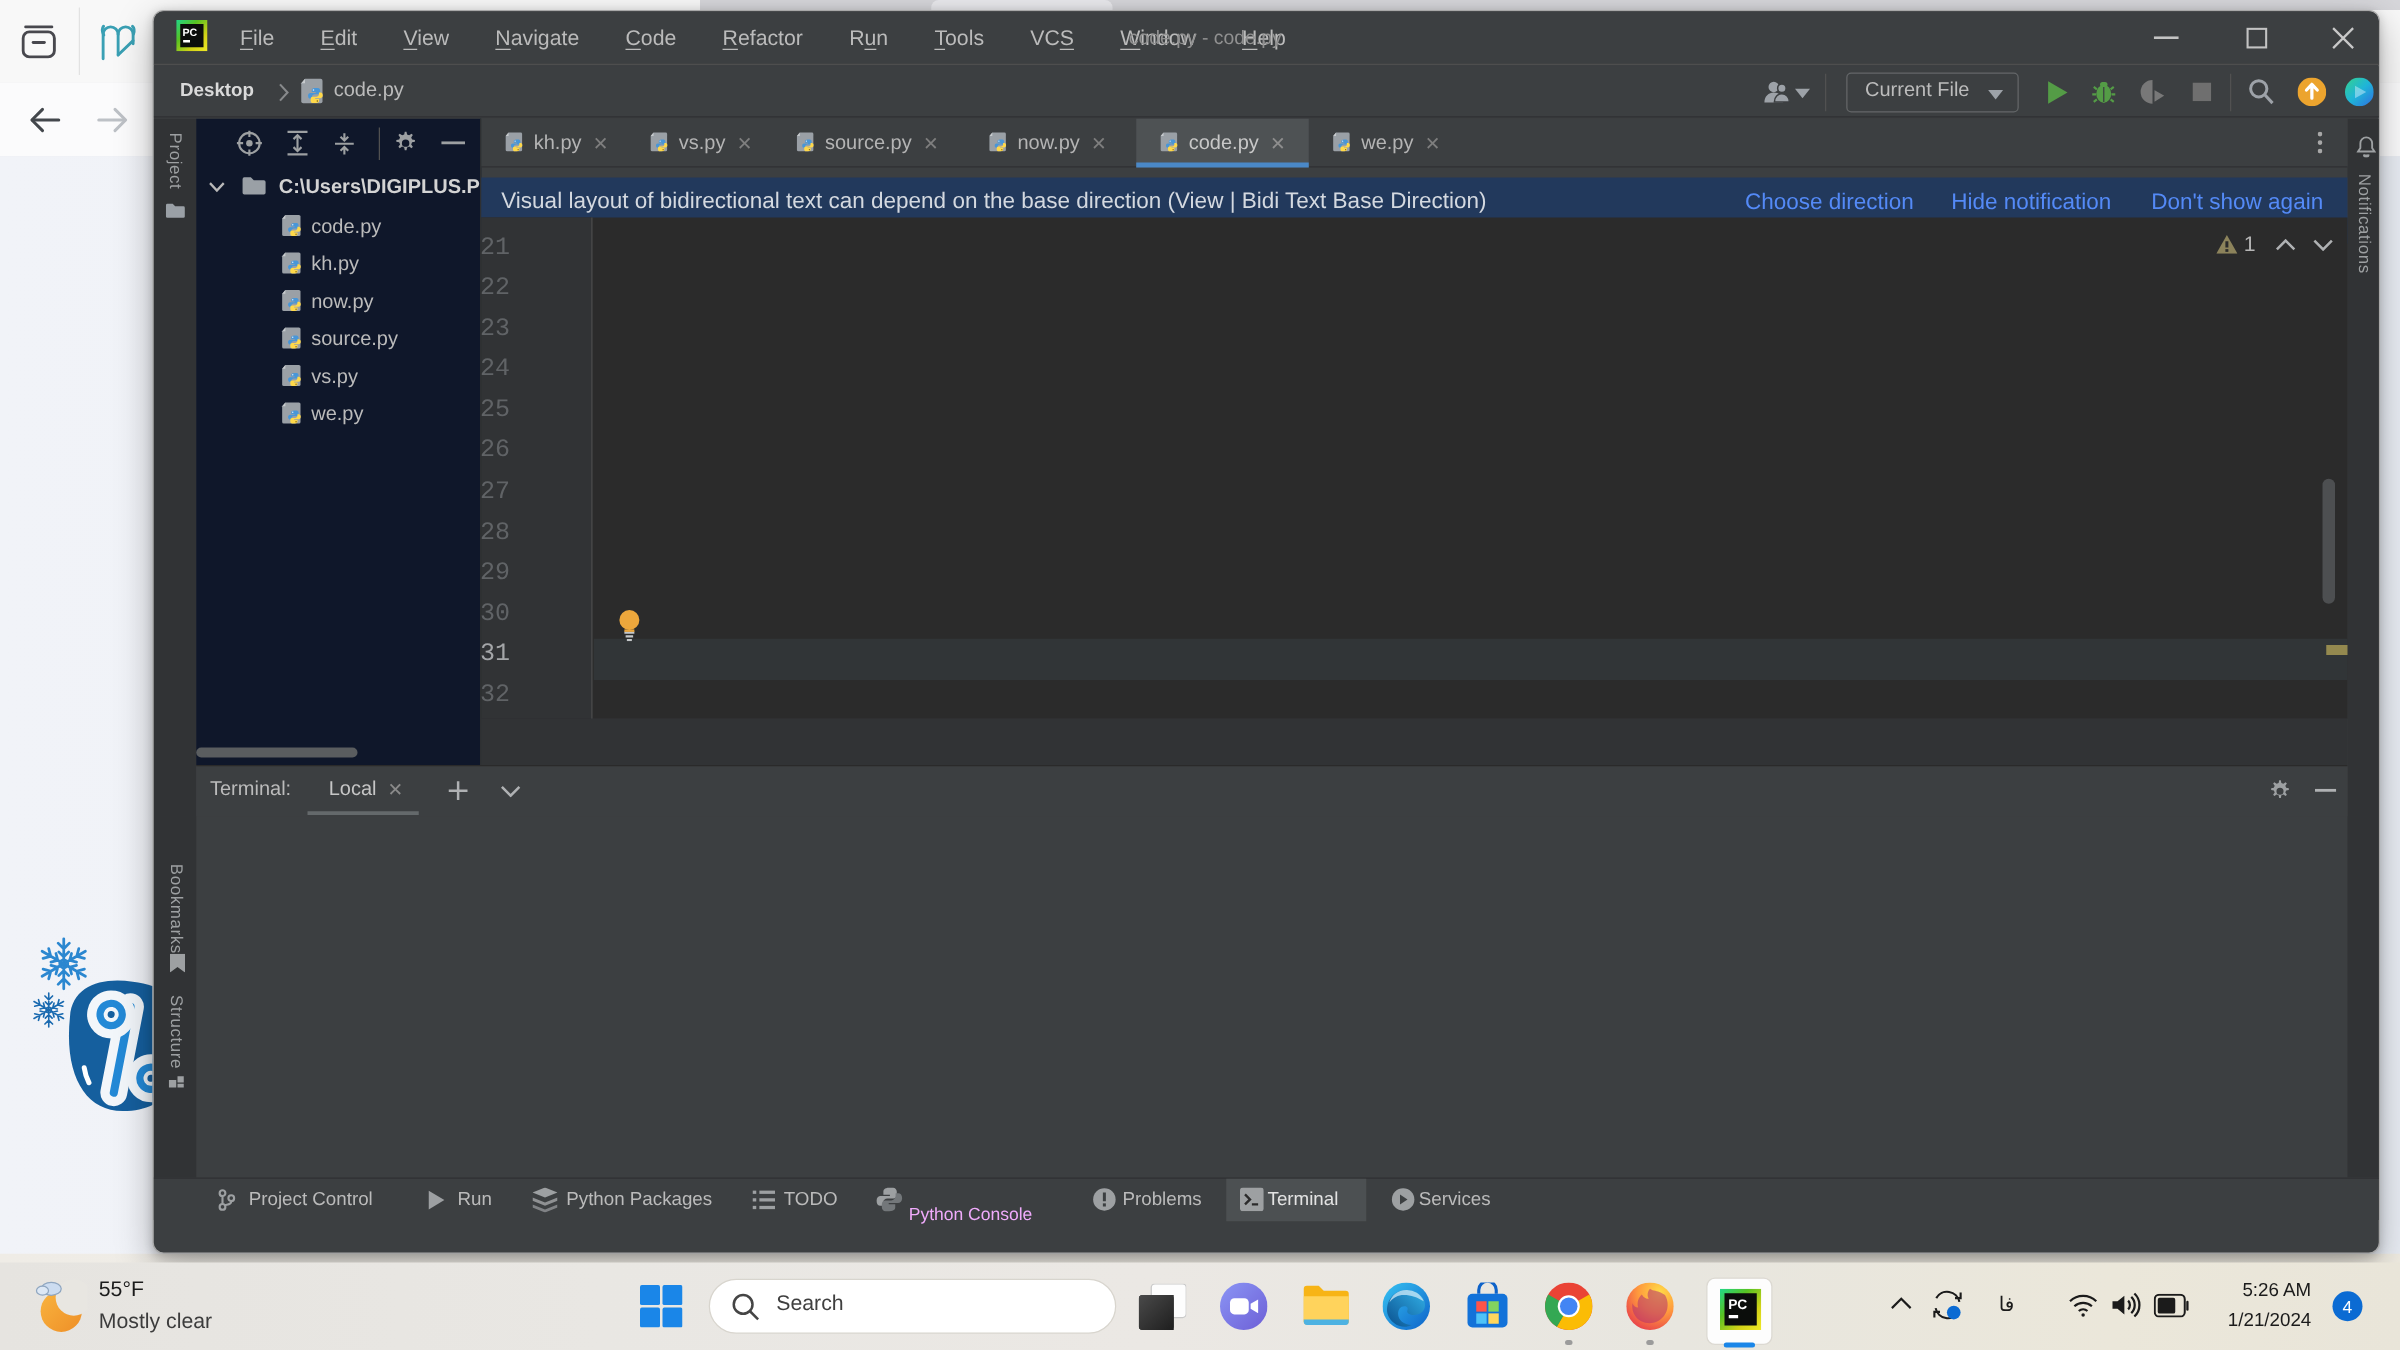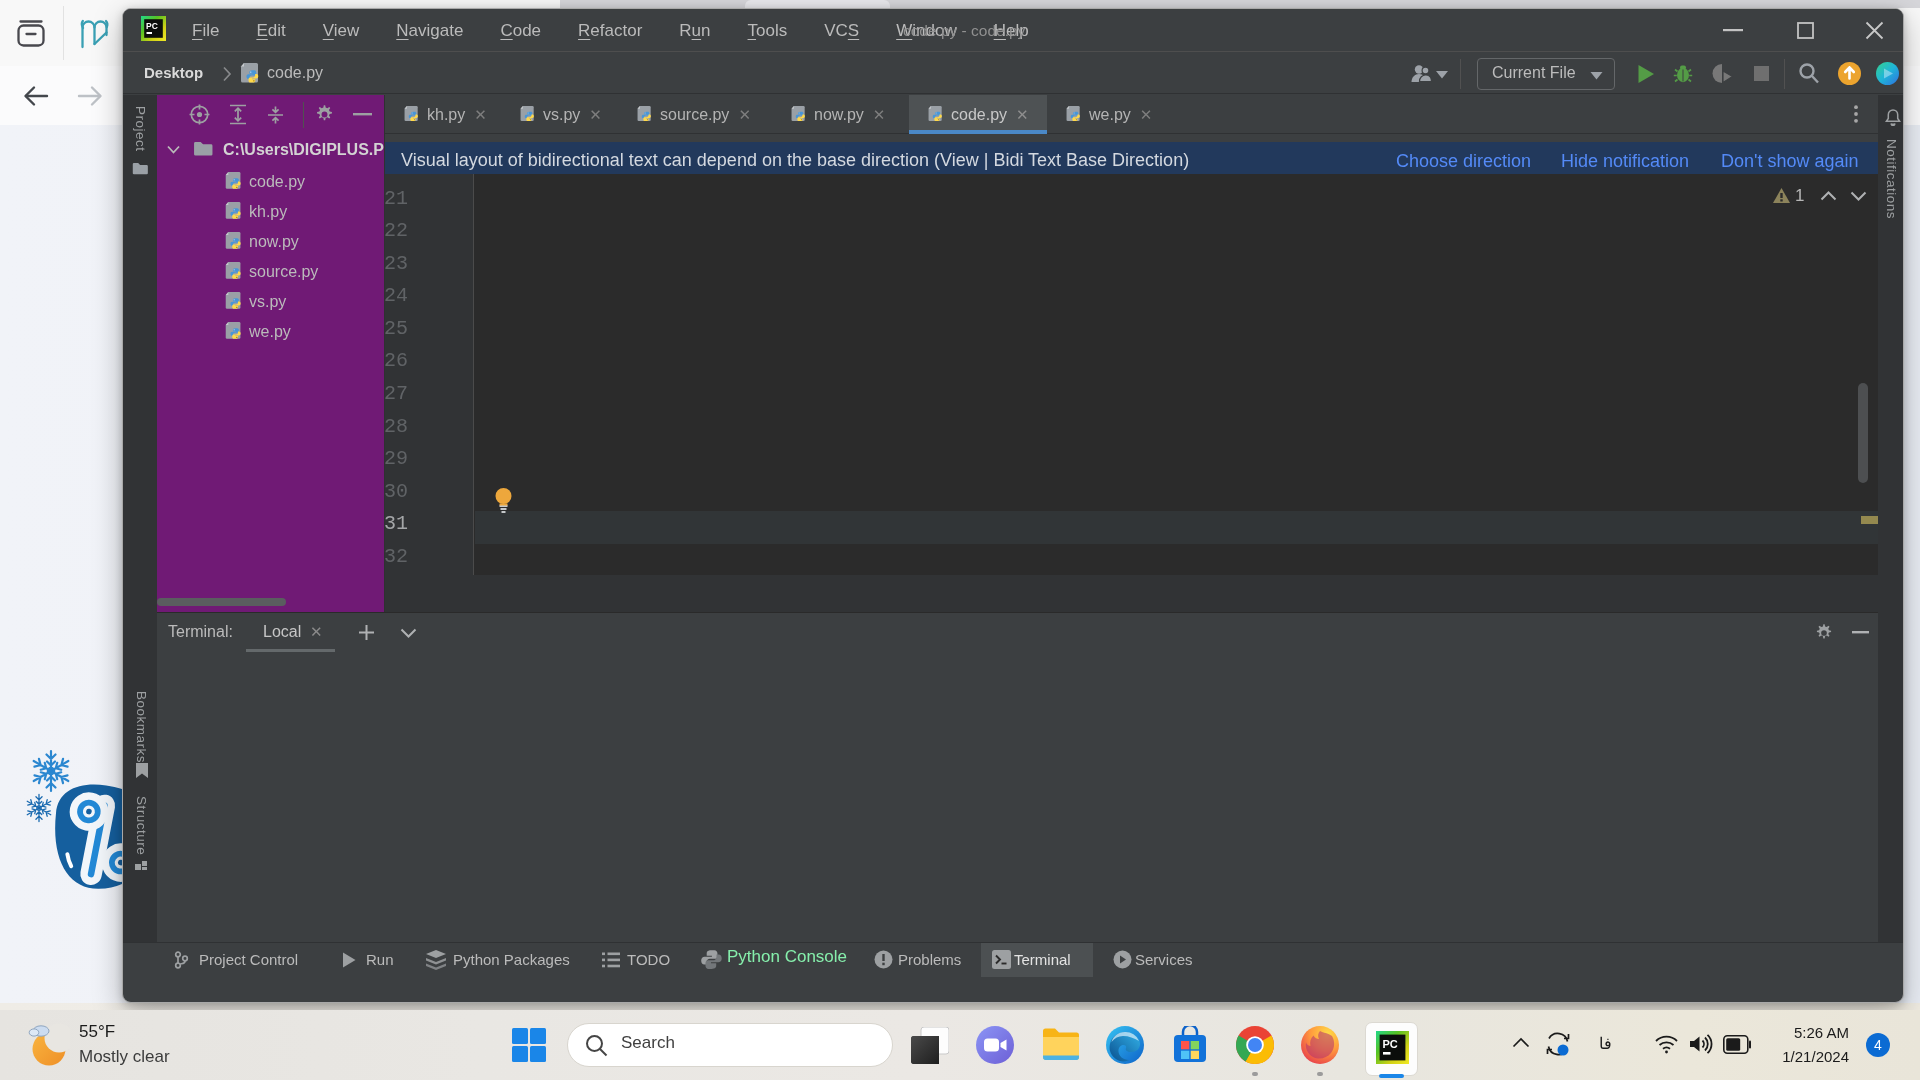--- a/index.html
+++ b/index.html
@@ -22,21 +22,21 @@
 #menus span u{text-decoration-thickness:1px;text-underline-offset:3px}
 #toolbar2{position:absolute;left:0;top:44px;width:1782px;height:41px;background:#3c3f41;border-bottom:1px solid #2f3133}
 #tabband{position:absolute;left:262px;top:86px;width:1493px;height:39px;background:#3c3f41;border-bottom:1px solid #2f3133}
 .tab{position:absolute;top:86px;height:39px;display:flex;align-items:center;font-size:16px;color:#b4b4b4}
 #banner{position:absolute;left:262px;top:133px;width:1493px;height:53px;background:#22395c;color:#d4d9e0;font-size:18px}
 #editor{position:absolute;left:262px;top:165px;width:1493px;height:401px;background:#2b2b2b}
 #gutter{position:absolute;left:262px;top:165px;width:89px;height:401px;background:#313335;border-right:1px solid #4b4b4b}
 #edband{position:absolute;left:262px;top:566px;width:1493px;height:37px;background:#313335}
 #lstrip{position:absolute;left:0;top:86px;width:34px;height:881px;background:#313335}
 #rstrip{position:absolute;left:1755px;top:86px;width:27px;height:847px;background:#313335}
-#projpanel{position:absolute;left:34px;top:86px;width:228px;height:517px;background:#701a75}
+#projpanel{position:absolute;left:34px;top:86px;width:228px;height:517px;background:#0f172a}
 #termhead{position:absolute;left:34px;top:603px;width:1721px;height:41px;background:#3c3f41;border-top:1px solid #2a2a2a}
 #termbody{position:absolute;left:34px;top:644px;width:1721px;height:289px;background:#2b2b2b;color:#bbbbbb}
 #botbar{position:absolute;left:0;top:933px;width:1782px;height:34px;background:#3c3f41;border-top:1px solid #2f3133}
 #statusbar{position:absolute;left:0;top:967px;width:1782px;height:28px;background:#3c3f41;border-top:1px solid #2f3133;font-size:16px;color:#b6b6b6}
 .vtext{writing-mode:vertical-rl;color:#9da0a2;font-size:13.5px;letter-spacing:.5px}
 </style></head>
 <body>
 <div id="screen">
 <div id="bg"></div>
 <div id="btop1"></div>
@@ -432,21 +432,21 @@
           <rect x="0" y="12.7" width="3" height="2.6"></rect>
           <rect x="5.5" y="12.7" width="12.5" height="2.6"></rect>
         </svg>
  <div class="abs" style="left:504px;top:8px;font-size:15px;color:#bbbbbb">TODO</div>
  <svg class="abs" style="left:578px;top:6px" width="22" height="22" viewBox="0 0 22 22">
           <g transform="scale(0.95)">
             <path d="M11 1.2c-4.4 0-5 2-5 3.3v2.6h5.5v1.1H3.7c-1.9 0-3.5 1.4-3.5 4 0 2.6 1.3 4.2 3.3 4.2h2.2v-2.5c0-2 1.8-3.6 3.7-3.6h5c1.7 0 2.9-1.3 2.9-3V4.6c0-1.8-1.3-3.4-3.1-3.4z" fill="#9da0a2"></path>
             <path d="M11 21c4.4 0 5-2 5-3.3v-2.6h-5.5V14h7.8c1.9 0 3.5-1.4 3.5-4 0-2.6-1.3-4.2-3.3-4.2h-2.2v2.5c0 2-1.8 3.6-3.7 3.6h-5c-1.7 0-2.9 1.3-2.9 3v2.7c0 1.8 1.3 3.4 3.1 3.4z" fill="#73777a"></path>
           </g>
         </svg>
- <div class="abs" style="left:604px;top:4px;font-size:17px;color:#86efac">Python Console</div>
+ <div class="abs" style="left:604px;top:20px;font-size:14px;color:#f0abfc">Python Console</div>
  <svg class="abs" style="left:751px;top:7px" width="19" height="19" viewBox="0 0 19 19">
           <circle cx="9.5" cy="9.5" r="9" fill="#9da0a2"></circle>
           <rect x="8.3" y="4" width="2.4" height="7" fill="#3c3f41"></rect>
           <rect x="8.3" y="12.7" width="2.4" height="2.5" fill="#3c3f41"></rect>
         </svg>
  <div class="abs" style="left:775px;top:8px;font-size:15px;color:#bbbbbb">Problems</div>
  <div class="abs" style="left:858px;top:0px;width:112px;height:34px;background:#4c5052"></div>
  <svg class="abs" style="left:869px;top:7px" width="19" height="19" viewBox="0 0 19 19">
           <rect width="19" height="19" rx="2.5" fill="#9da0a2"></rect>
           <path d="M4 5.5 8 9.5 4 13.5" stroke="#2b2b2b" stroke-width="1.9" fill="none"></path>

